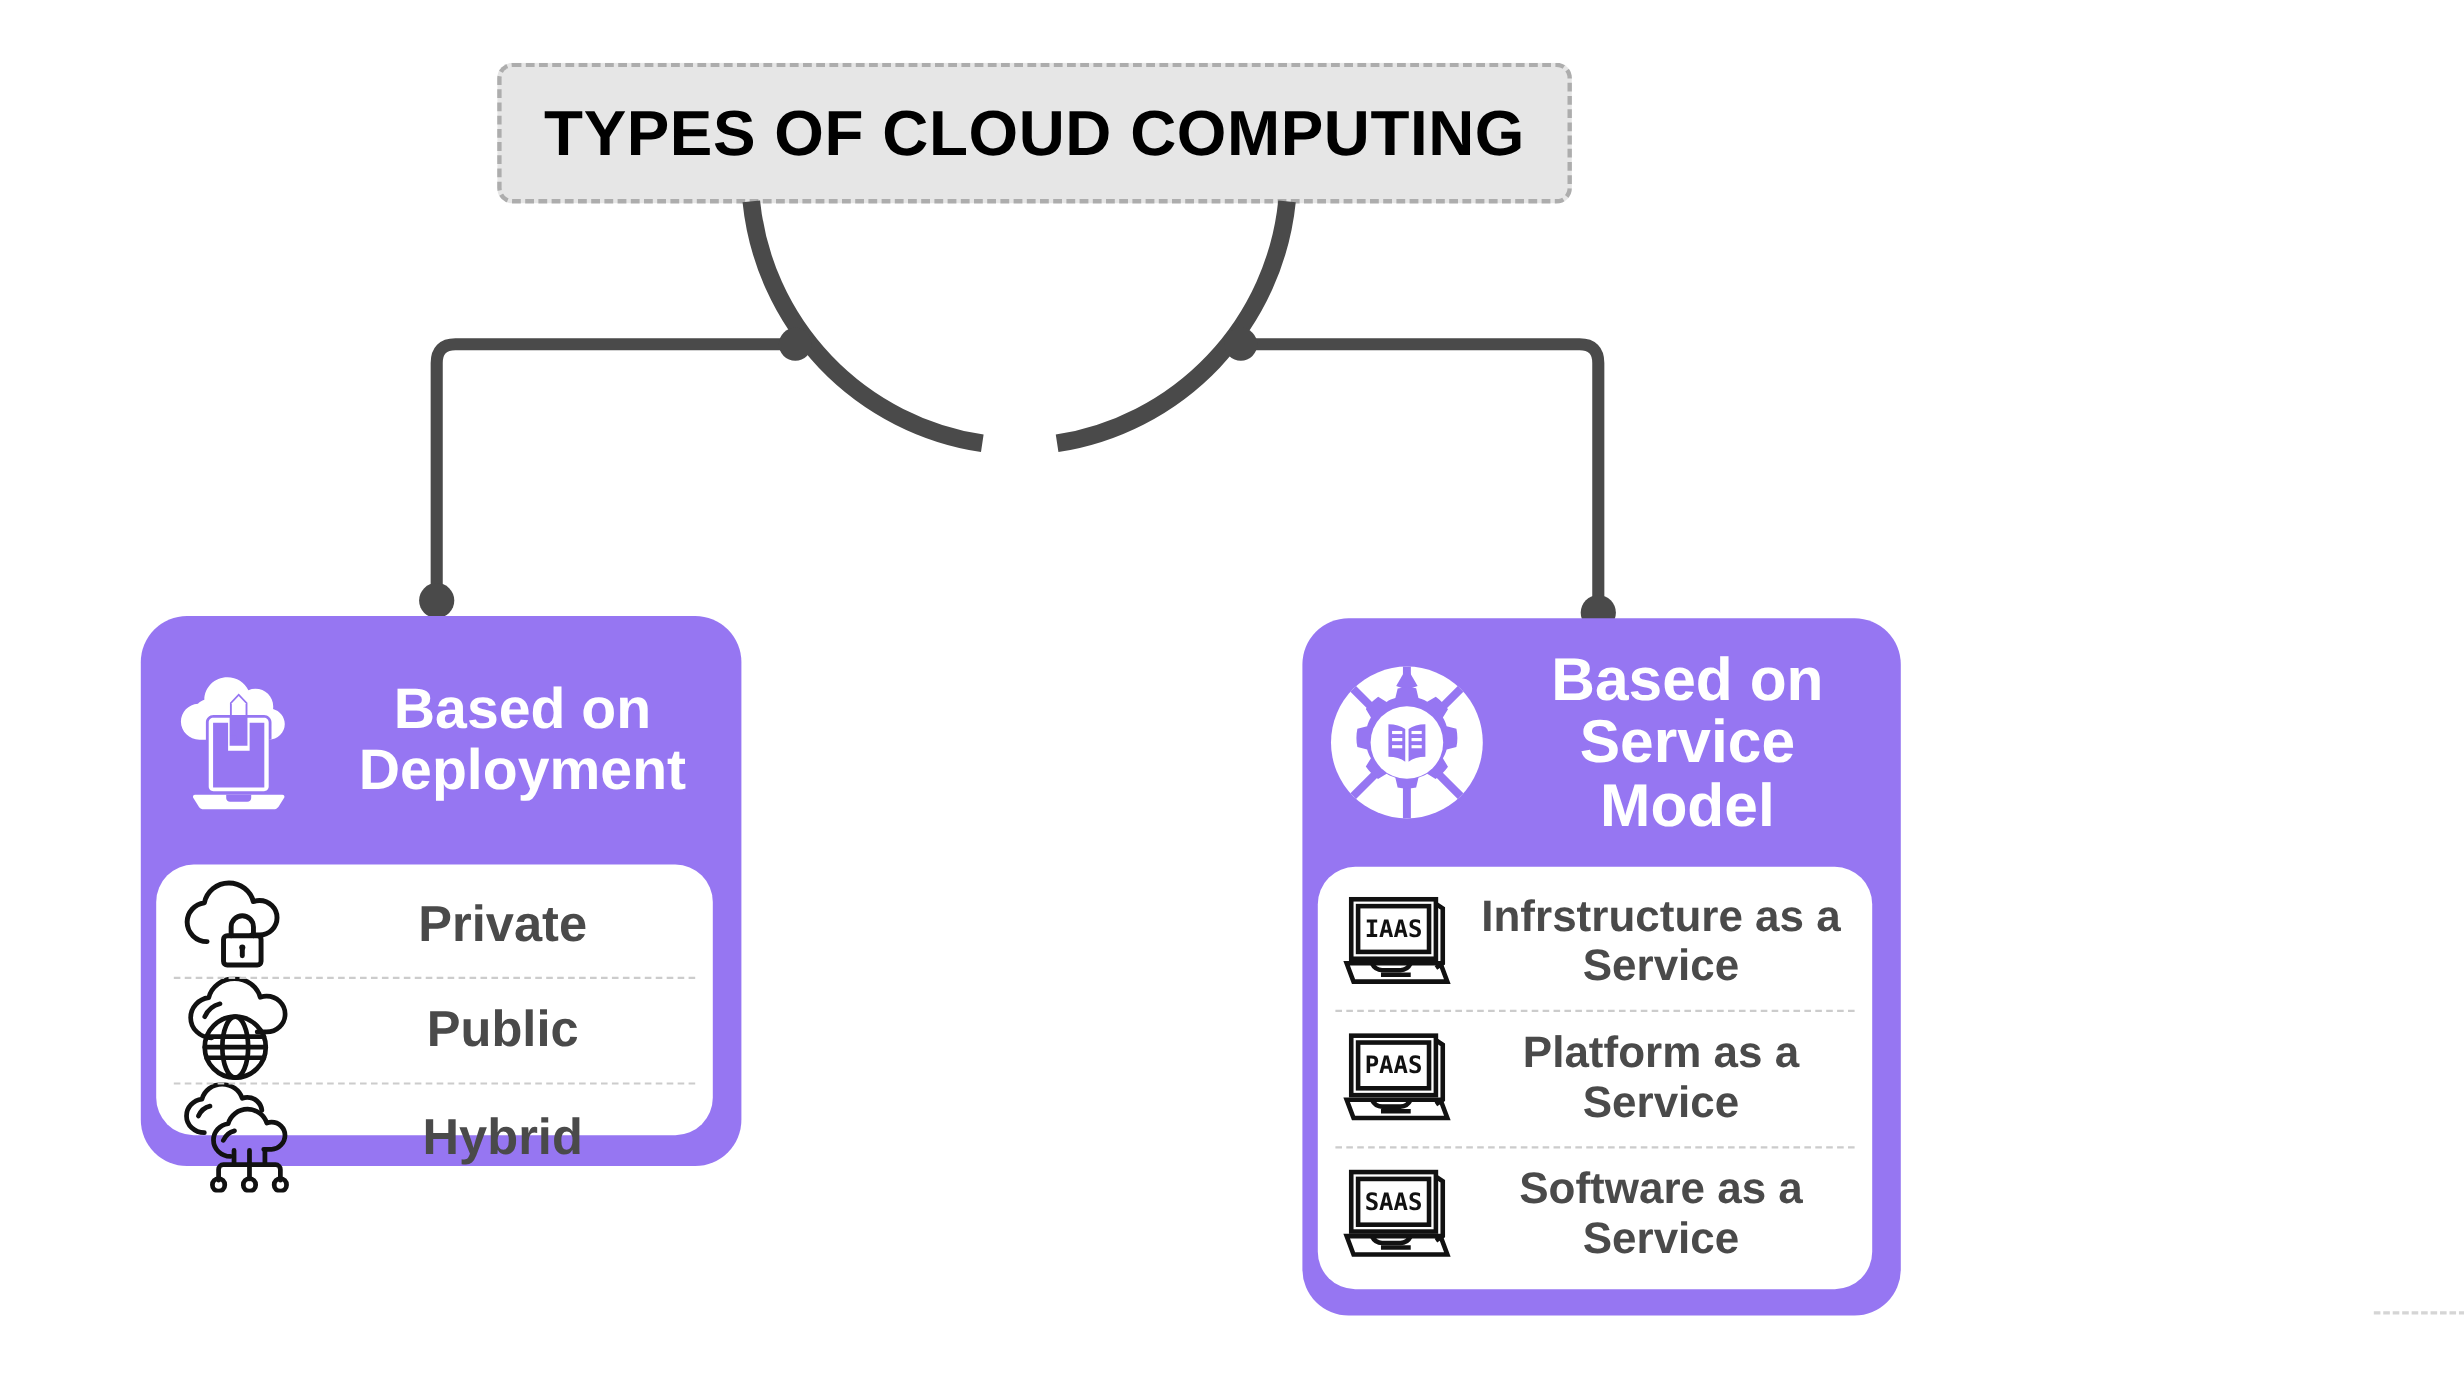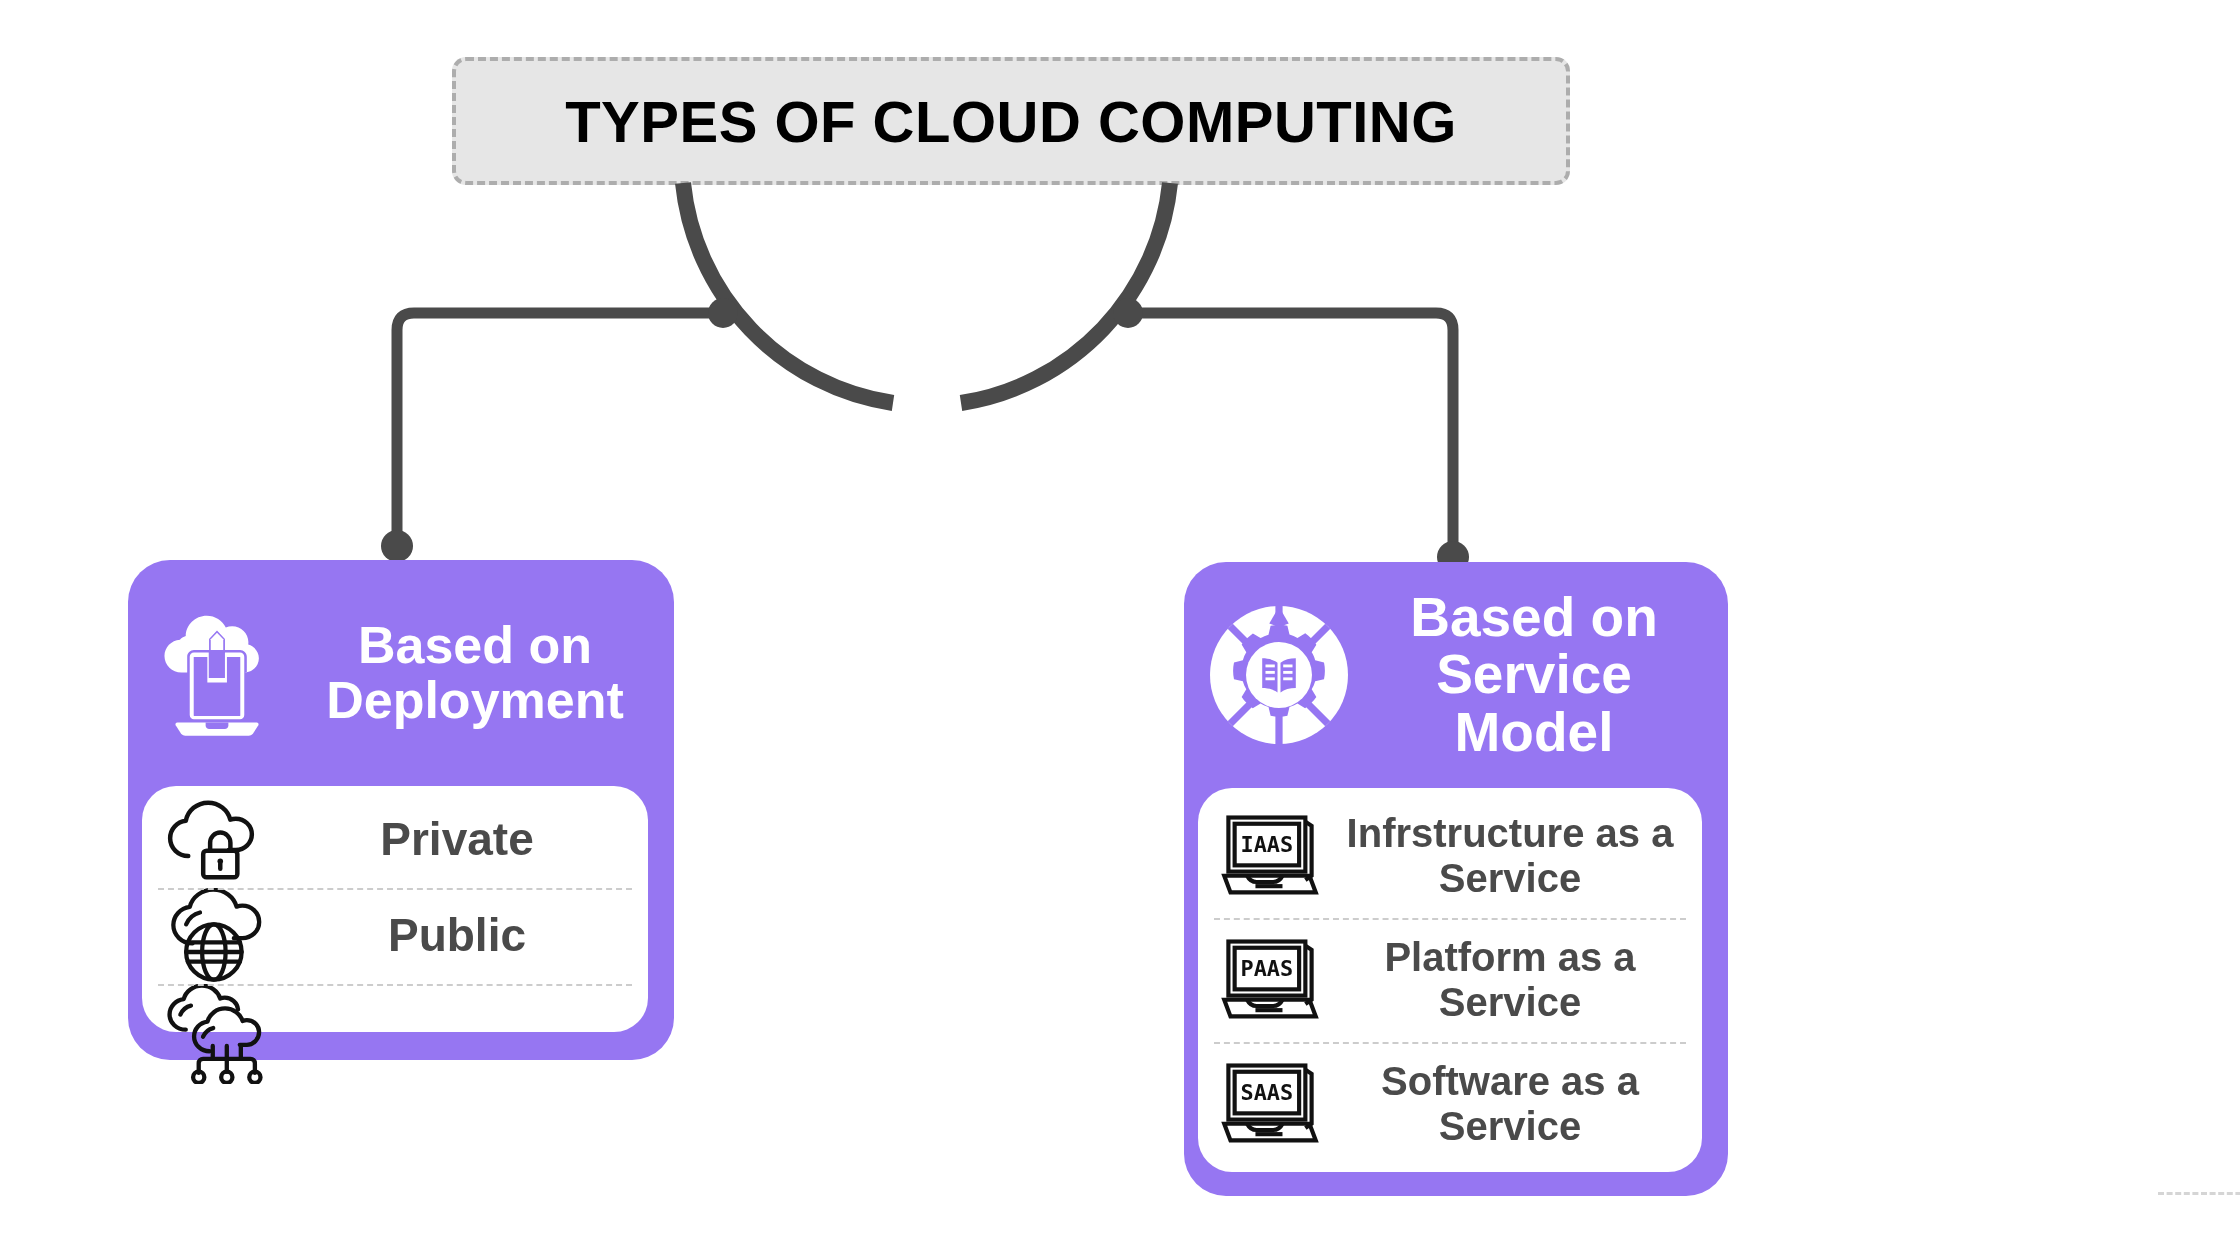--- a/index.html
+++ b/index.html
@@ -9,21 +9,21 @@
     font-family:"Liberation Sans", sans-serif;
     overflow:hidden;
     position:relative;
   }
   .stage{position:absolute;left:0;top:0;width:2240px;height:1260px;}
 
   
   #title-box{
     position:absolute;
     left:452px;top:57px;
-    width:1118px;height:128px;
+    width:977px;height:128px;
     background:#e6e6e6;
     border:4px dashed #adadad;
     border-radius:14px;
     box-sizing:border-box;
     display:flex;align-items:center;justify-content:center;
   }
   #title-text{
     font-size:58px;
     font-weight:bold;
     letter-spacing:0.5px;
@@ -195,20 +195,21 @@
             <path d="M44 62c-7.9 0-14.3-6.2-14.3-13.8 0-7 5.4-12.8 12.4-13.7 1.9-7 8.5-12.2 16.3-12.2 7.6 0 14 4.9 16.2 11.6 1.2-.4 2.6-.7 4-.7 6.2 0 11.3 4.9 11.3 11S84.8 56 78.6 56H72"></path>
             <path d="M38 48.5c1.8-4 5.2-7 9.4-8"></path>
             <path d="M47 57v12M60 57v12M73 57v12"></path>
             <path d="M34 82V73a4 4 0 0 1 4-4h44a4 4 0 0 1 4 4v9"></path>
             <circle cx="34" cy="86" r="5.2"></circle>
             <circle cx="60" cy="86" r="5.2"></circle>
             <circle cx="86" cy="86" r="5.2"></circle>
             <path d="M60 69v12"></path>
           </g>
         </svg>
+        <div class="item-label">Hybrid</div>
       </div>
 
     </div>
   </div>
 
   <div class="branch-card" id="branch-service">
 
     <div class="branch-head">
       <svg class="branch-head-icon" width="150" height="150" viewBox="0 0 100 100">
         <circle cx="50" cy="50" r="46" fill="#ffffff"></circle>

